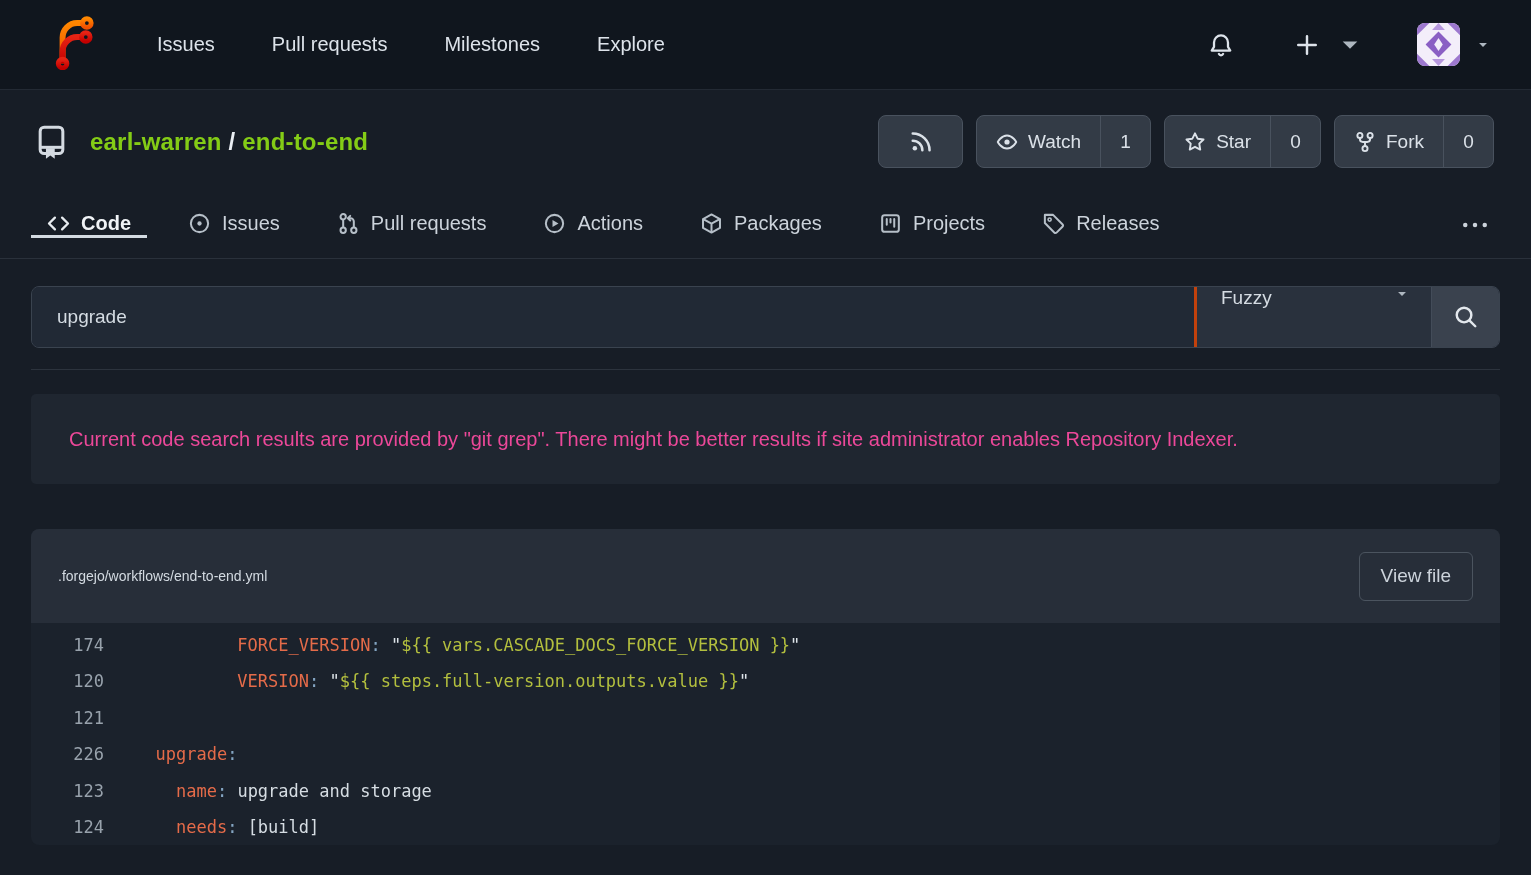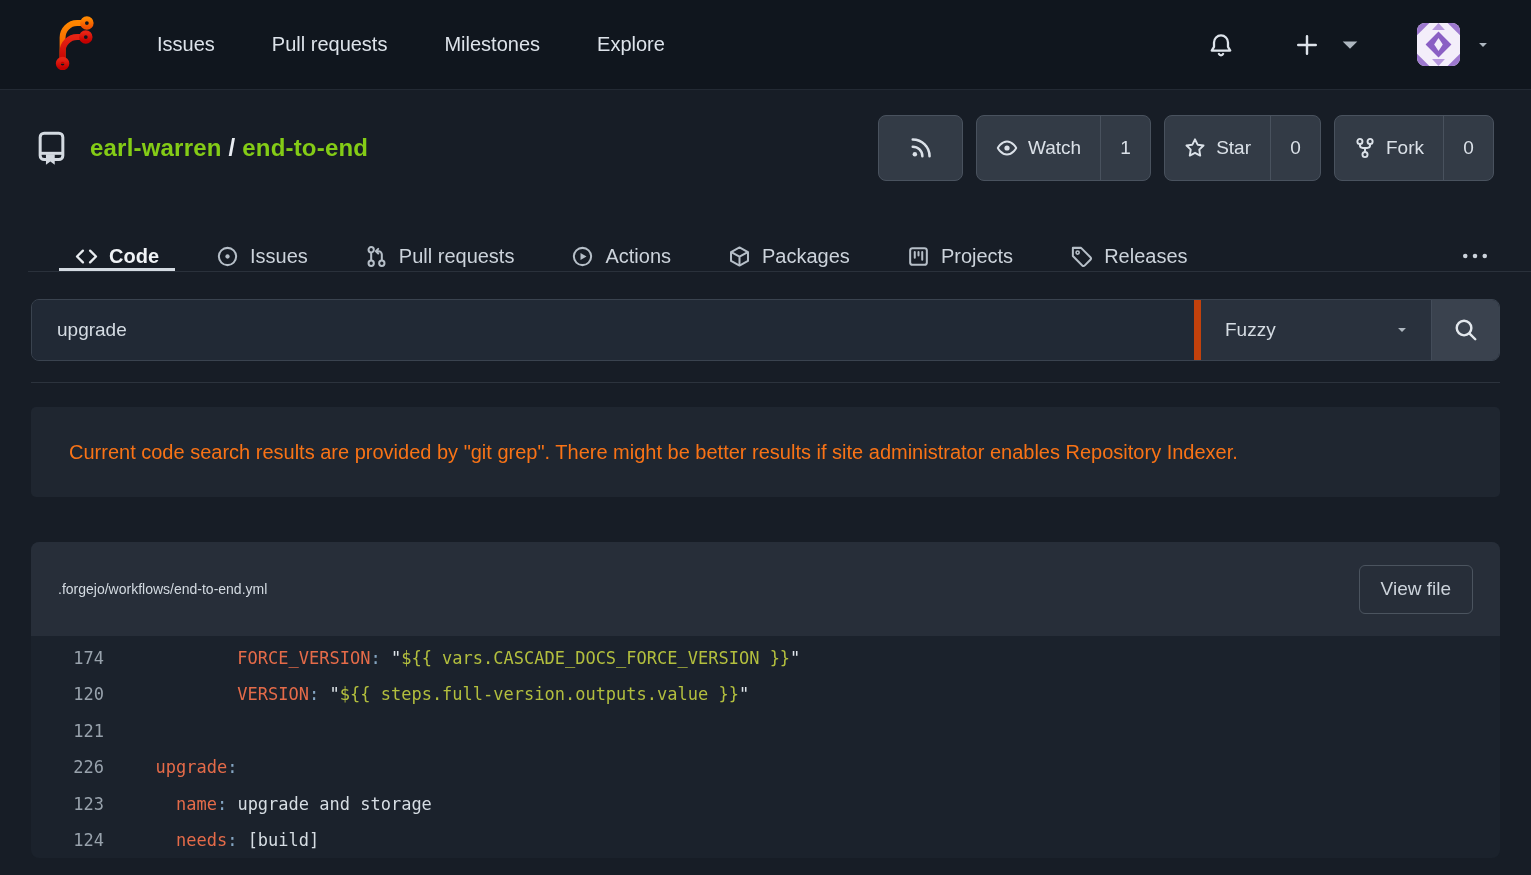--- a/index.html
+++ b/index.html
@@ -43,21 +43,21 @@
   
   .repo-header {
     display: flex;
     align-items: center;
     padding: 25px 37px 0 33px;
   }
   .repo-title-group { display: flex; align-items: center; }
   .repo-icon { width: 37px; height: 46px; color: #d4dae1; margin-right: 20px; }
   .repo-title { font-size: 24px; font-weight: bold; color: #eaeef3; letter-spacing: .2px; }
   .repo-title a { color: #84cc16; text-decoration: none; cursor: pointer; }
-  .repo-actions { margin-left: auto; display: flex; align-items: stretch; gap: 13px; height: 66px; }
+  .repo-actions { margin-left: auto; display: flex; align-items: stretch; gap: 13px; height: 53px; }
   .act-btn {
     background: #333b46;
     border: 1px solid #49525e;
     border-radius: 8px;
     display: flex;
     align-items: stretch;
     font-size: 19px;
     color: #dbe1e8;
     overflow: hidden;
     cursor: pointer;
@@ -68,26 +68,25 @@
     display: flex; align-items: center; justify-content: center;
     border-left: 1px solid #49525e;
     padding: 0 19px; min-width: 50px;
   }
   .icon-only { width: 85px; align-items: center; justify-content: center; }
   .icon-only .ic { width: 24px; height: 24px; }
 
   
   .tabs {
     display: flex;
-    align-items: flex-end;
+    align-items: center;
     height: 68px;
     margin-top: 23px;
     padding: 0 31px;
     border-bottom: 1px solid #2a313b;
-    margin-left: 28px;
   }
   .tab {
     display: flex; align-items: center; gap: 11px;
     padding: 0 16px;
     margin-right: 25px;
     font-size: 20px;
     color: #ccd3db;
     border-bottom: 3px solid transparent;
     cursor: pointer;
   }
@@ -114,23 +113,23 @@
     border: none;
     outline: none;
     color: #d5dce3;
     font-size: 19px;
     font-family: "Liberation Sans", sans-serif;
     padding: 0 25px;
   }
   .search-filter {
     width: 237px;
     background: #29313d;
-    border-left: 7px solid #c2410c;
-    display: flex;
-    align-items: center;
+    border-left: 3px solid #c2410c;
+    display: flex;
+    align-items: flex-start;
     padding: 0 22px 0 24px;
     font-size: 19px;
     color: #d5dce3;
     cursor: pointer;
   }
   .search-filter .caret { margin-left: auto; }
   .search-btn {
     width: 68px;
     background: #3a424e;
     border: none;
@@ -144,21 +143,21 @@
   .divider { border-top: 1px solid #2c333d; margin: 21px 31px 0; }
 
   
   .notice {
     margin: 24px 31px 0;
     background: #1f2630;
     border-radius: 5px;
     padding: 27px 40px 27px 38px;
     font-size: 20px;
     line-height: 36px;
-    color: #f97316;
+    color: #ec4899;
   }
 
   
   .result-card {
     margin: 45px 31px 0;
     border-radius: 8px;
     overflow: hidden;
     background: #1b222c;
   }
   .result-header {

